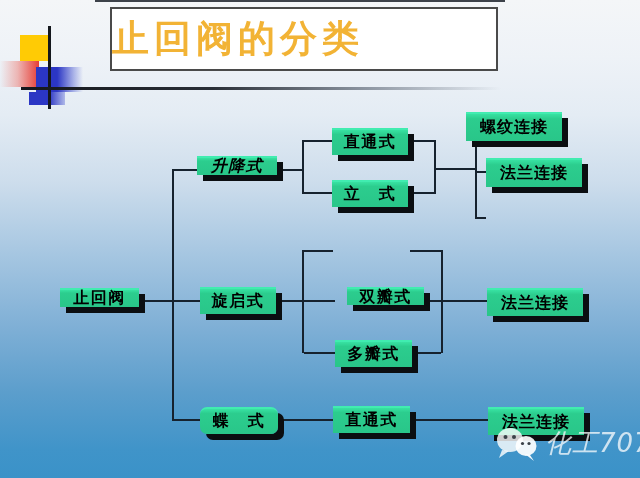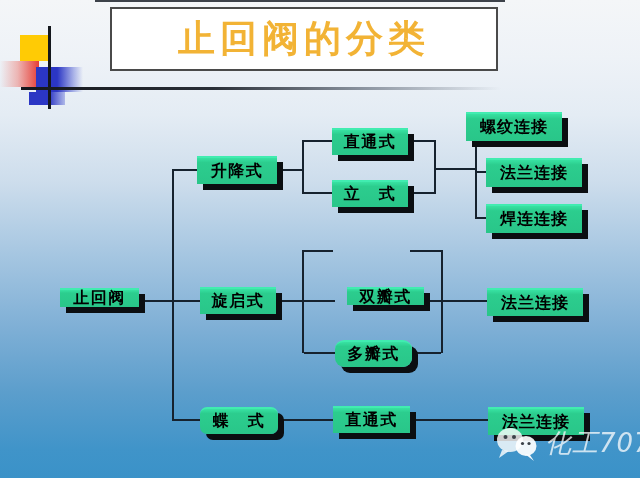--- a/index.html
+++ b/index.html
@@ -16,21 +16,21 @@
     background:linear-gradient(270deg,#e63e36 0%,rgba(238,110,100,0.45) 55%,rgba(255,255,255,0) 100%);}
   .sq-blue{left:36px;top:67px;width:47px;height:25px;
     background:linear-gradient(90deg,#2b36c4 45%,rgba(70,85,210,0.40) 80%,rgba(255,255,255,0) 100%);}
   .sq-blue2{left:29px;top:92px;width:36px;height:13px;
     background:linear-gradient(90deg,#2b36c4 55%,rgba(70,85,210,0.35) 100%);}
   .deco-vline{position:absolute;left:48px;top:26px;width:3px;height:83px;background:#14171c;}
   .divider{position:absolute;left:21px;top:87px;width:480px;height:3px;
     background:linear-gradient(90deg,#14171c 0%,#2a2f37 40%,#8d96a2 72%,rgba(190,196,205,0) 100%);}
   
   .title-box{position:absolute;left:110px;top:7px;width:388px;height:64px;background:#ffffff;
-    border:2px solid #4a4a4a;display:flex;align-items:center;justify-content:center;box-sizing:border-box;}
+    border:2px solid #4a4a4a;display:flex;align-items:center;justify-content:flex-start;box-sizing:border-box;}
   .title-text{font-family:"DejaVu Serif","Liberation Serif",serif;font-size:37px;font-weight:bold;
     color:#f2b335;letter-spacing:5px;white-space:nowrap;}
   
   .node{position:absolute;display:flex;align-items:center;justify-content:center;box-sizing:border-box;
     background:linear-gradient(180deg,#38e2a2 0%,#2ccd8e 18%,#29c689 100%);
     border-top:2px solid #41ecb0;
     box-shadow:6px 6px 0 #0b0e11;
     color:#000;font-weight:bold;font-size:16px;letter-spacing:1.5px;white-space:nowrap;}
   .node.wide{letter-spacing:1px;}
   
@@ -84,33 +84,32 @@
   <div class="cline" style="left:441px;top:250px;width:2px;height:103px;"></div>
   <div class="cline" style="left:410px;top:250px;width:31px;height:2px;"></div>
   <div class="cline" style="left:412px;top:352px;width:29px;height:2px;"></div>
   <div class="cline" style="left:412px;top:300px;width:75px;height:2px;"></div>
 
   <div class="cline" style="left:278px;top:419px;width:55px;height:2px;"></div>
   <div class="cline" style="left:410px;top:419px;width:78px;height:2px;"></div>
 
   <div class="node" style="left:60px;top:288px;width:79px;height:19px;">止回阀</div>
 
-  <div class="node" style="left:197px;top:156px;width:80px;height:28px;">升降式</div>
+  <div class="node" style="left:197px;top:156px;width:80px;height:19px;font-style:italic;">升降式</div>
   <div class="node" style="left:200px;top:287px;width:76px;height:27px;">旋启式</div>
   <div class="node" style="left:200px;top:407px;width:78px;height:27px;border-radius:7px;">蝶　式</div>
 
   <div class="node" style="left:332px;top:128px;width:76px;height:27px;">直通式</div>
   <div class="node" style="left:332px;top:180px;width:76px;height:27px;">立　式</div>
   <div class="node" style="left:347px;top:287px;width:77px;height:18px;">双瓣式</div>
-  <div class="node" style="left:335px;top:340px;width:77px;height:27px;border-radius:9px;">多瓣式</div>
+  <div class="node" style="left:335px;top:340px;width:77px;height:27px;">多瓣式</div>
   <div class="node" style="left:333px;top:406px;width:77px;height:27px;">直通式</div>
 
   <div class="node wide" style="left:466px;top:112px;width:96px;height:29px;">螺纹连接</div>
   <div class="node wide" style="left:486px;top:158px;width:96px;height:29px;">法兰连接</div>
-  <div class="node wide" style="left:486px;top:204px;width:96px;height:29px;">焊连连接</div>
   <div class="node wide" style="left:487px;top:288px;width:96px;height:28px;">法兰连接</div>
   <div class="node wide" style="left:488px;top:407px;width:96px;height:28px;">法兰连接</div>
 
   <div class="watermark">
     <svg width="46" height="34" viewBox="0 0 46 34">
       <ellipse cx="14" cy="13" rx="13" ry="12" fill="rgba(255,255,255,0.80)"></ellipse>
       <polygon points="6,23 3,31 13,24" fill="rgba(255,255,255,0.80)"></polygon>
       <circle cx="9.5" cy="10" r="2" fill="#3a4148"></circle>
       <circle cx="18" cy="10" r="2" fill="#3a4148"></circle>
       <ellipse cx="30" cy="19" rx="10.5" ry="10" fill="rgba(255,255,255,0.92)"></ellipse>

